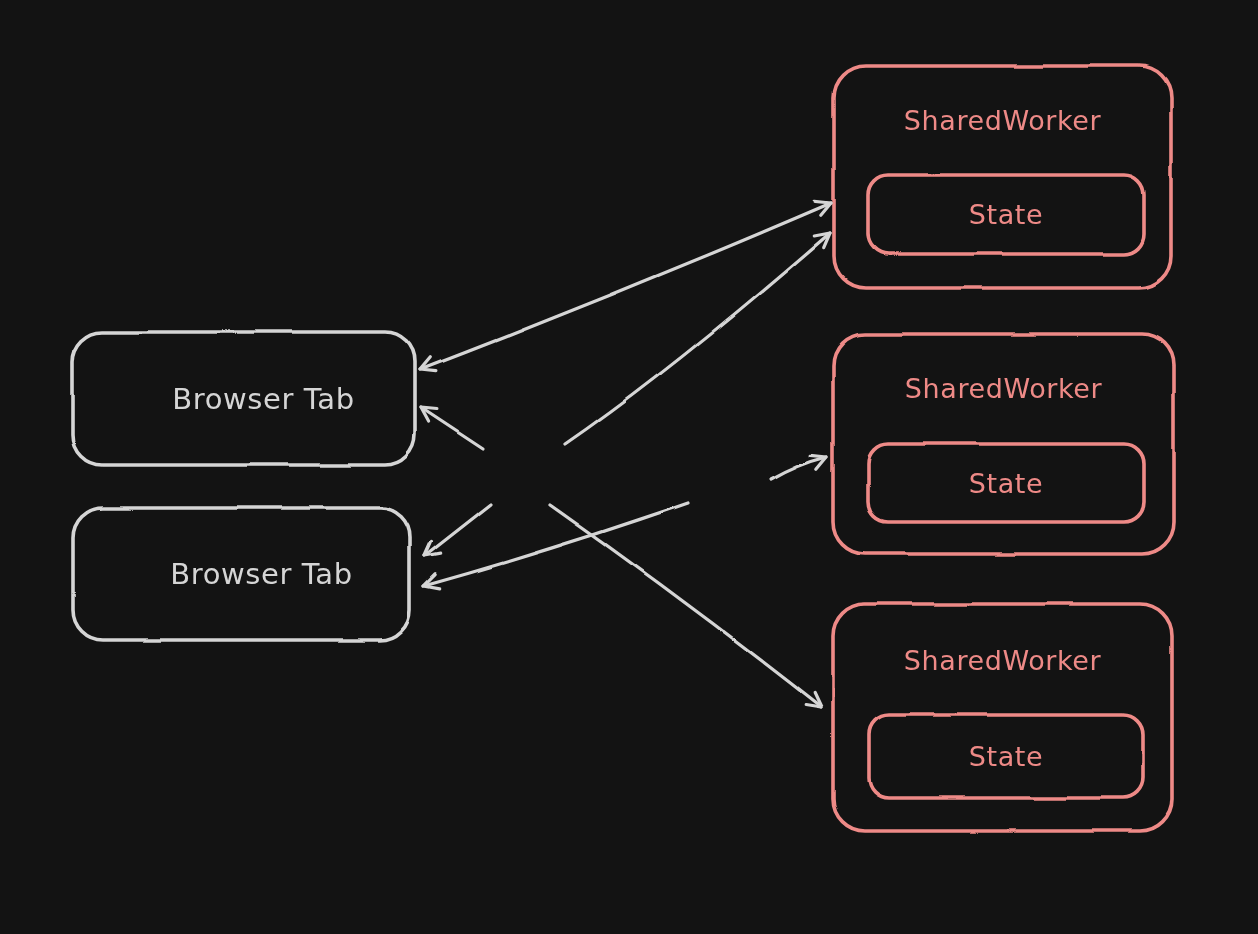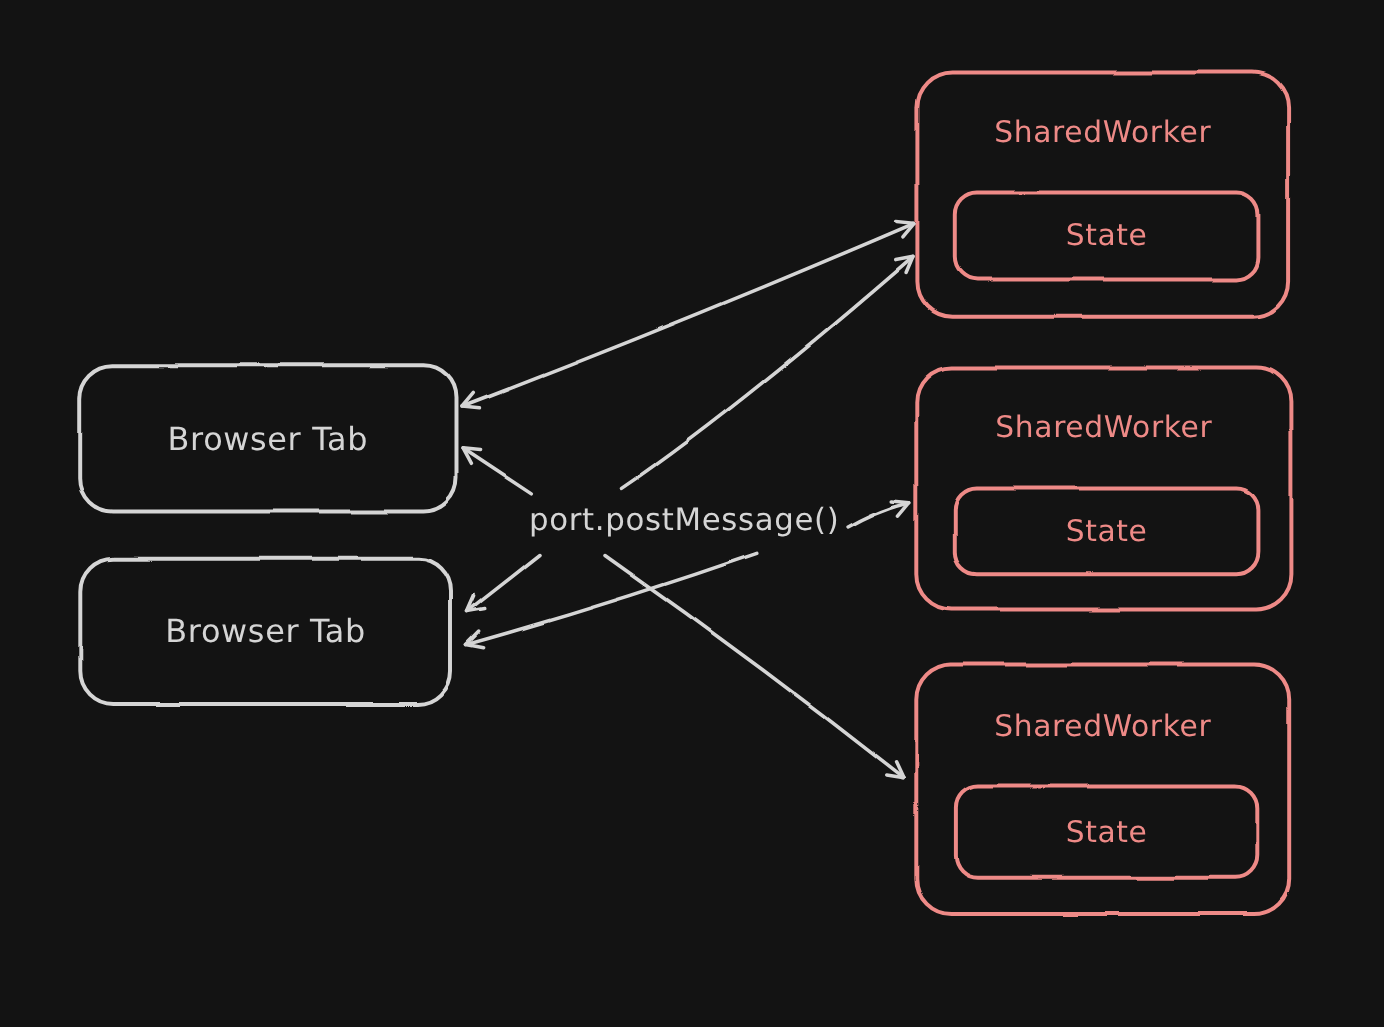--- a/index.html
+++ b/index.html
@@ -6,21 +6,21 @@
   .stage{
     position:relative;width:1258px;height:934px;overflow:hidden;
     background:var(--background,#131313);
     font-family:"DejaVu Sans","Liberation Sans",sans-serif;
   }
   .stage svg{position:absolute;left:0;top:0;}
   .label{
     position:absolute;display:flex;align-items:center;justify-content:center;
     white-space:nowrap;letter-spacing:.6px;font-weight:500;text-align:center;
   }
-  .gray-text{color:var(--gray,#d5d5d5);}
+  .gray-text{color:var(--gray,#d5d5d5);margin-left:20px;}
   .red-text{color:var(--red,#ee8a87);}
   .stroke-gray{stroke:var(--gray,#d5d5d5);}
   .stroke-red{stroke:var(--red,#ee8a87);}
   .f29{font-size:29px;} .f28{font-size:28px;} .f27{font-size:27px;}
 </style>
 </head>
 <body>
 
 <div class="stage">
 
@@ -83,15 +83,14 @@
 
   <div class="label red-text f27" style="left:834px;top:100px;width:337px;height:40px;">SharedWorker</div>
   <div class="label red-text f27" style="left:868px;top:175px;width:276px;height:79px;">State</div>
 
   <div class="label red-text f27" style="left:833px;top:368px;width:341px;height:40px;">SharedWorker</div>
   <div class="label red-text f27" style="left:868px;top:444px;width:276px;height:78px;">State</div>
 
   <div class="label red-text f27" style="left:833px;top:640px;width:339px;height:40px;">SharedWorker</div>
   <div class="label red-text f27" style="left:869px;top:715px;width:274px;height:83px;">State</div>
 
-  <div class="label gray-text f28" style="left:452px;top:450px;width:340px;height:44px;">port.postMessage()</div>
 
 </div>
 
 </body></html>

